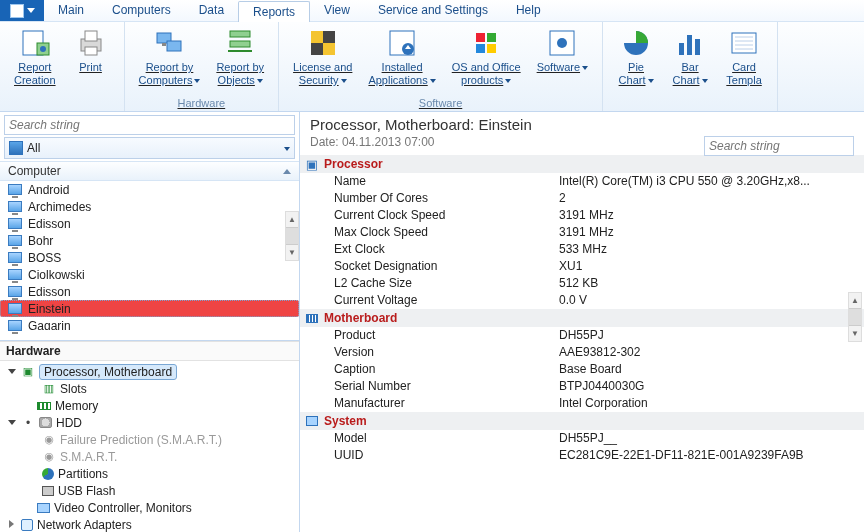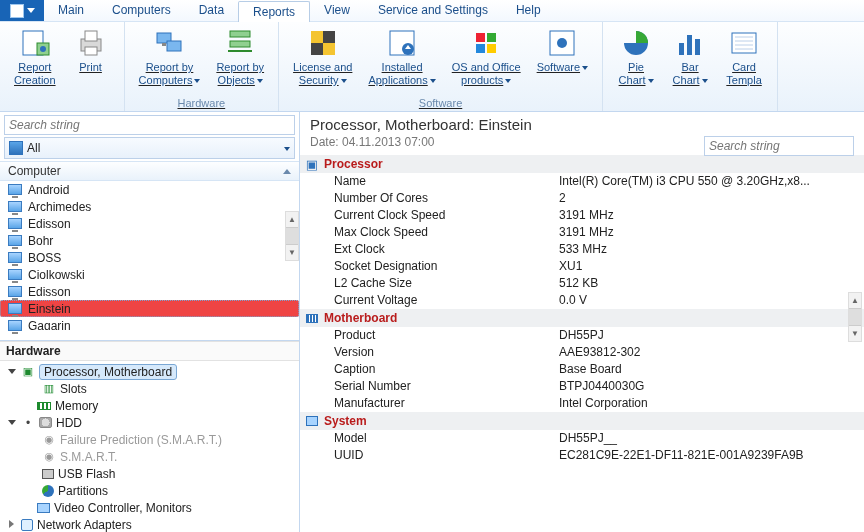--- a/index.html
+++ b/index.html
@@ -328,26 +328,26 @@
       </div>
       <div class="tree-row" style="padding-left:38px;color:#9a9a9a">
         <span class="ic fail">◉</span>
         <span>Failure Prediction (S.M.A.R.T.)</span>
       </div>
       <div class="tree-row" style="padding-left:38px;color:#9a9a9a">
         <span class="ic fail">◉</span>
         <span>S.M.A.R.T.</span>
       </div>
       <div class="tree-row" style="padding-left:38px">
+        <span class="ic pie"></span>
+        <span>Partitions</span>
+      </div>
+      <div class="tree-row" style="padding-left:38px">
         <span class="ic usb"></span>
         <span>USB Flash</span>
-      </div>
-      <div class="tree-row" style="padding-left:38px">
-        <span class="ic pie"></span>
-        <span>Partitions</span>
       </div>
       <div class="tree-row" style="padding-left:20px">
         <span style="width:9px"></span>
         <span class="ic moni"></span>
         <span>Video Controller, Monitors</span>
       </div>
       <div class="tree-row" style="padding-left:4px">
         <span class="tw closed"></span>
         <span class="ic net"></span>
         <span>Network Adapters</span>

